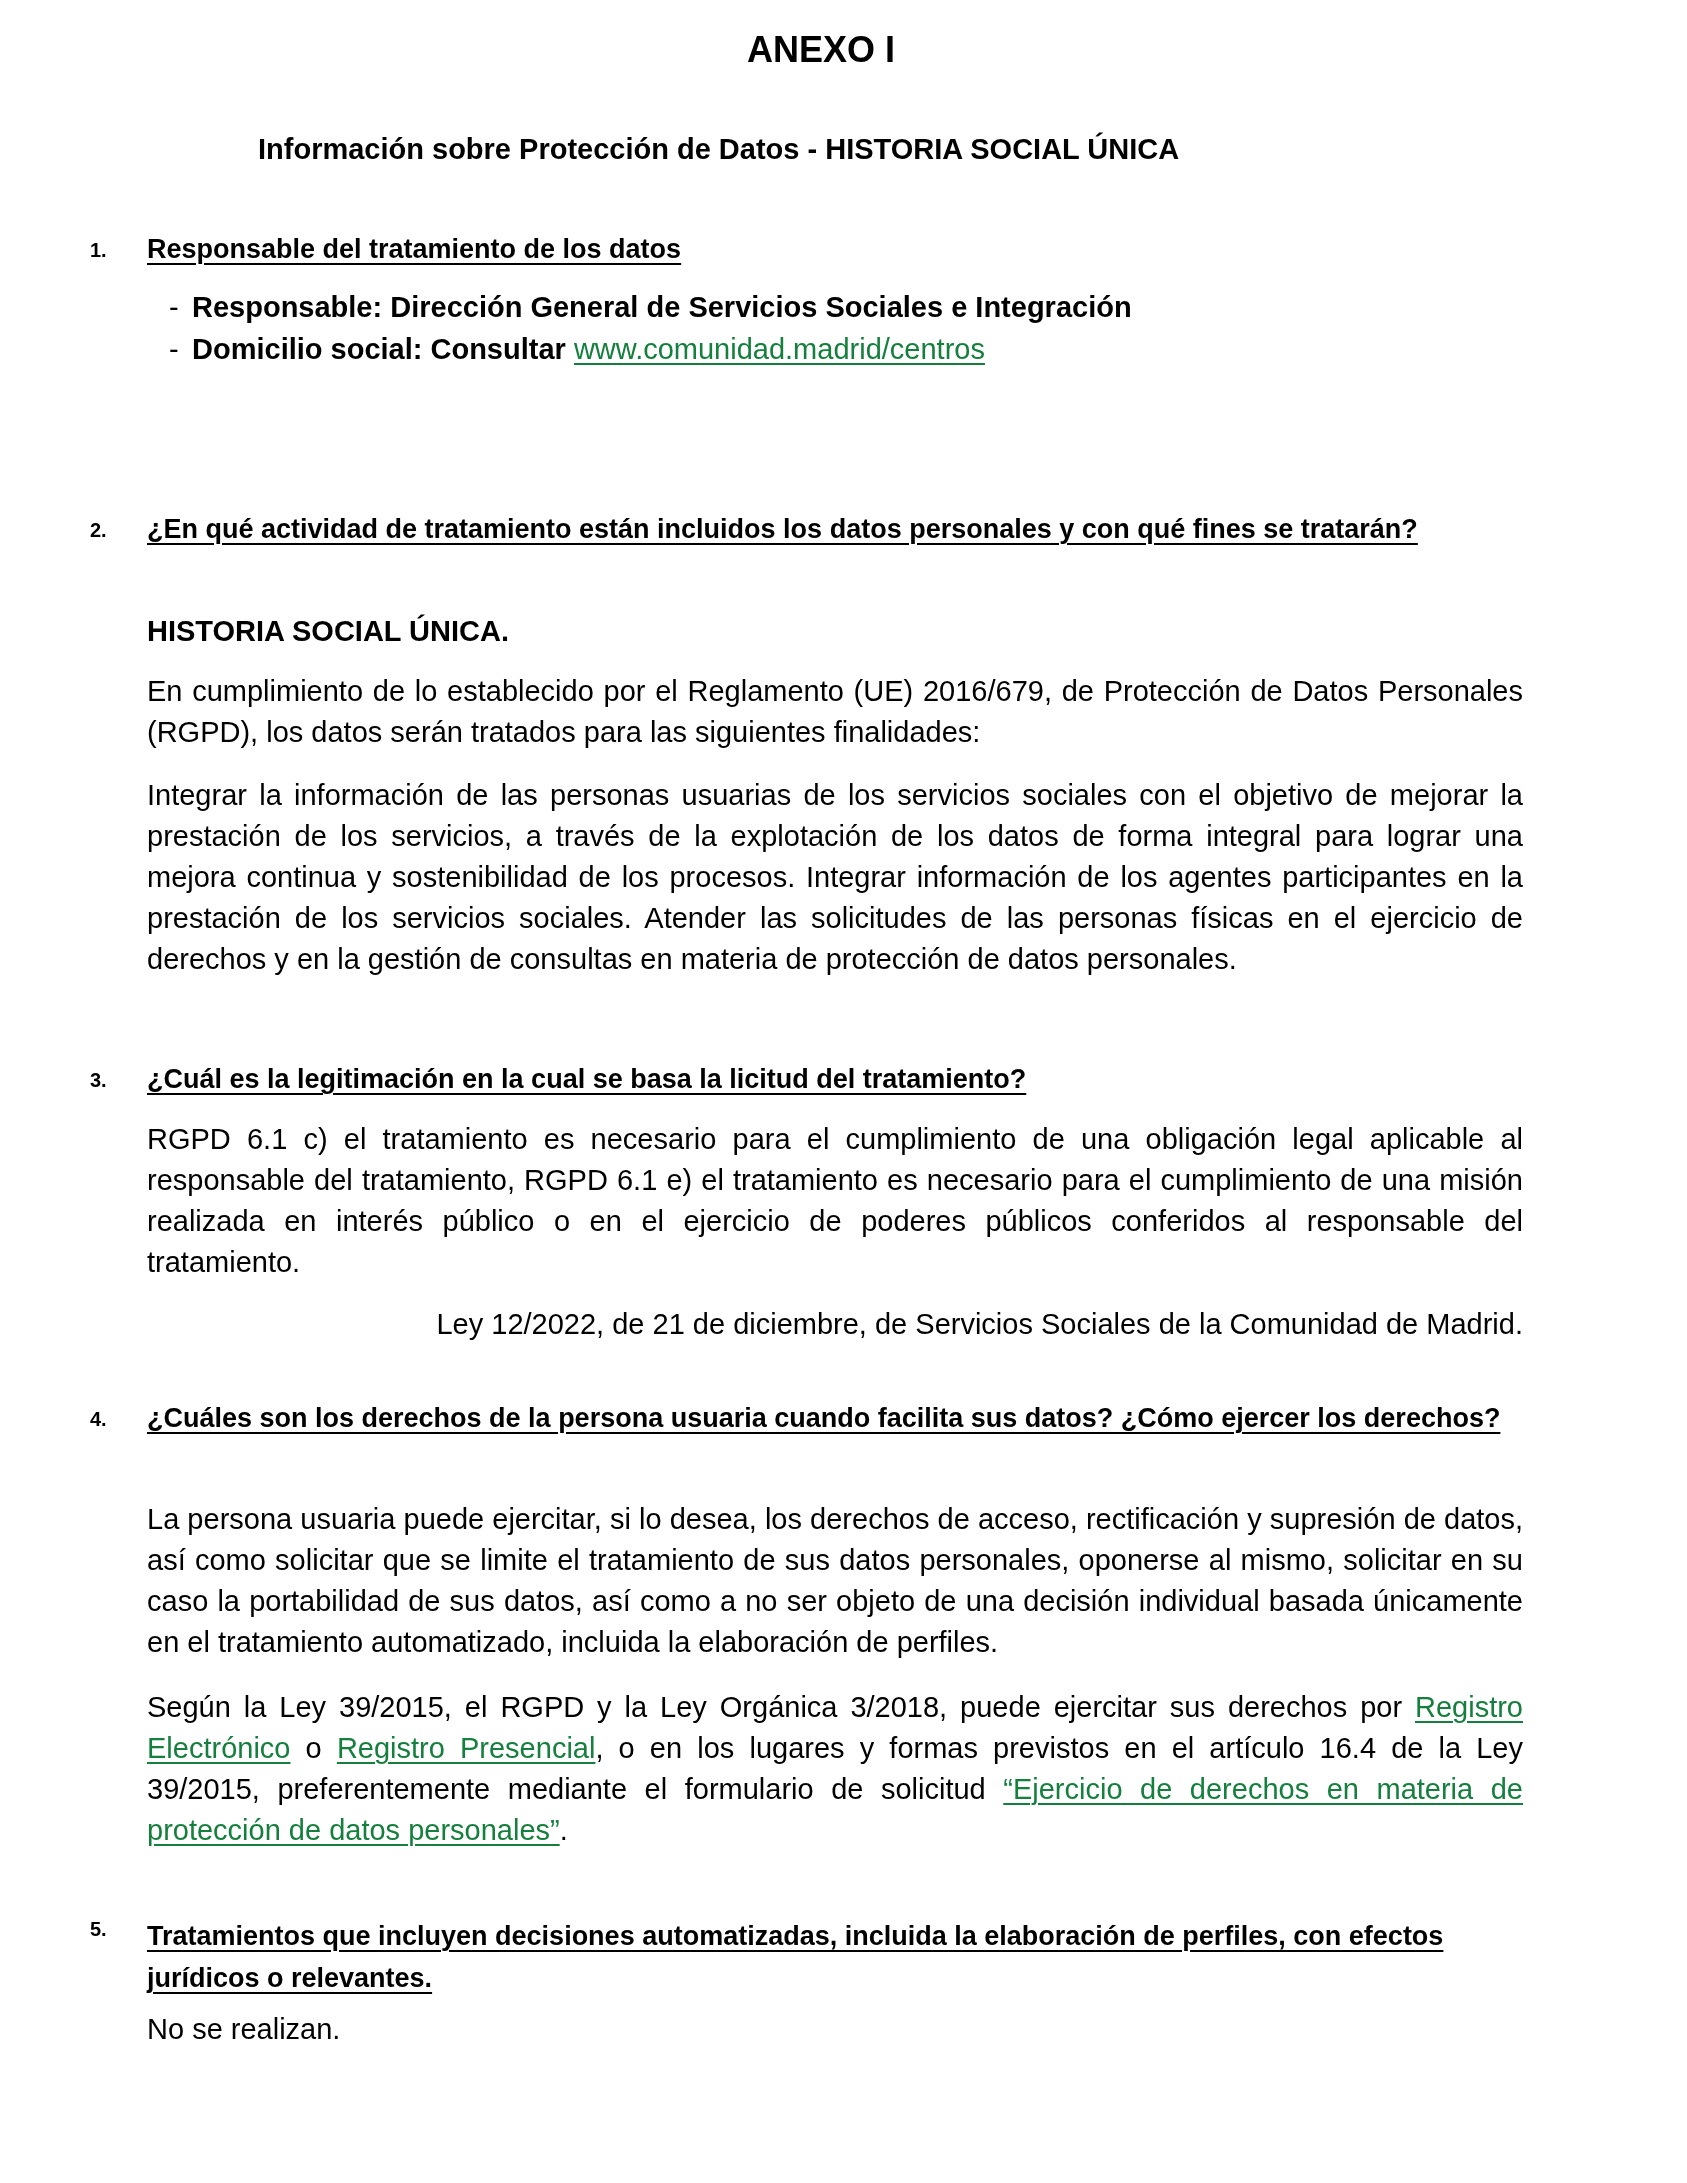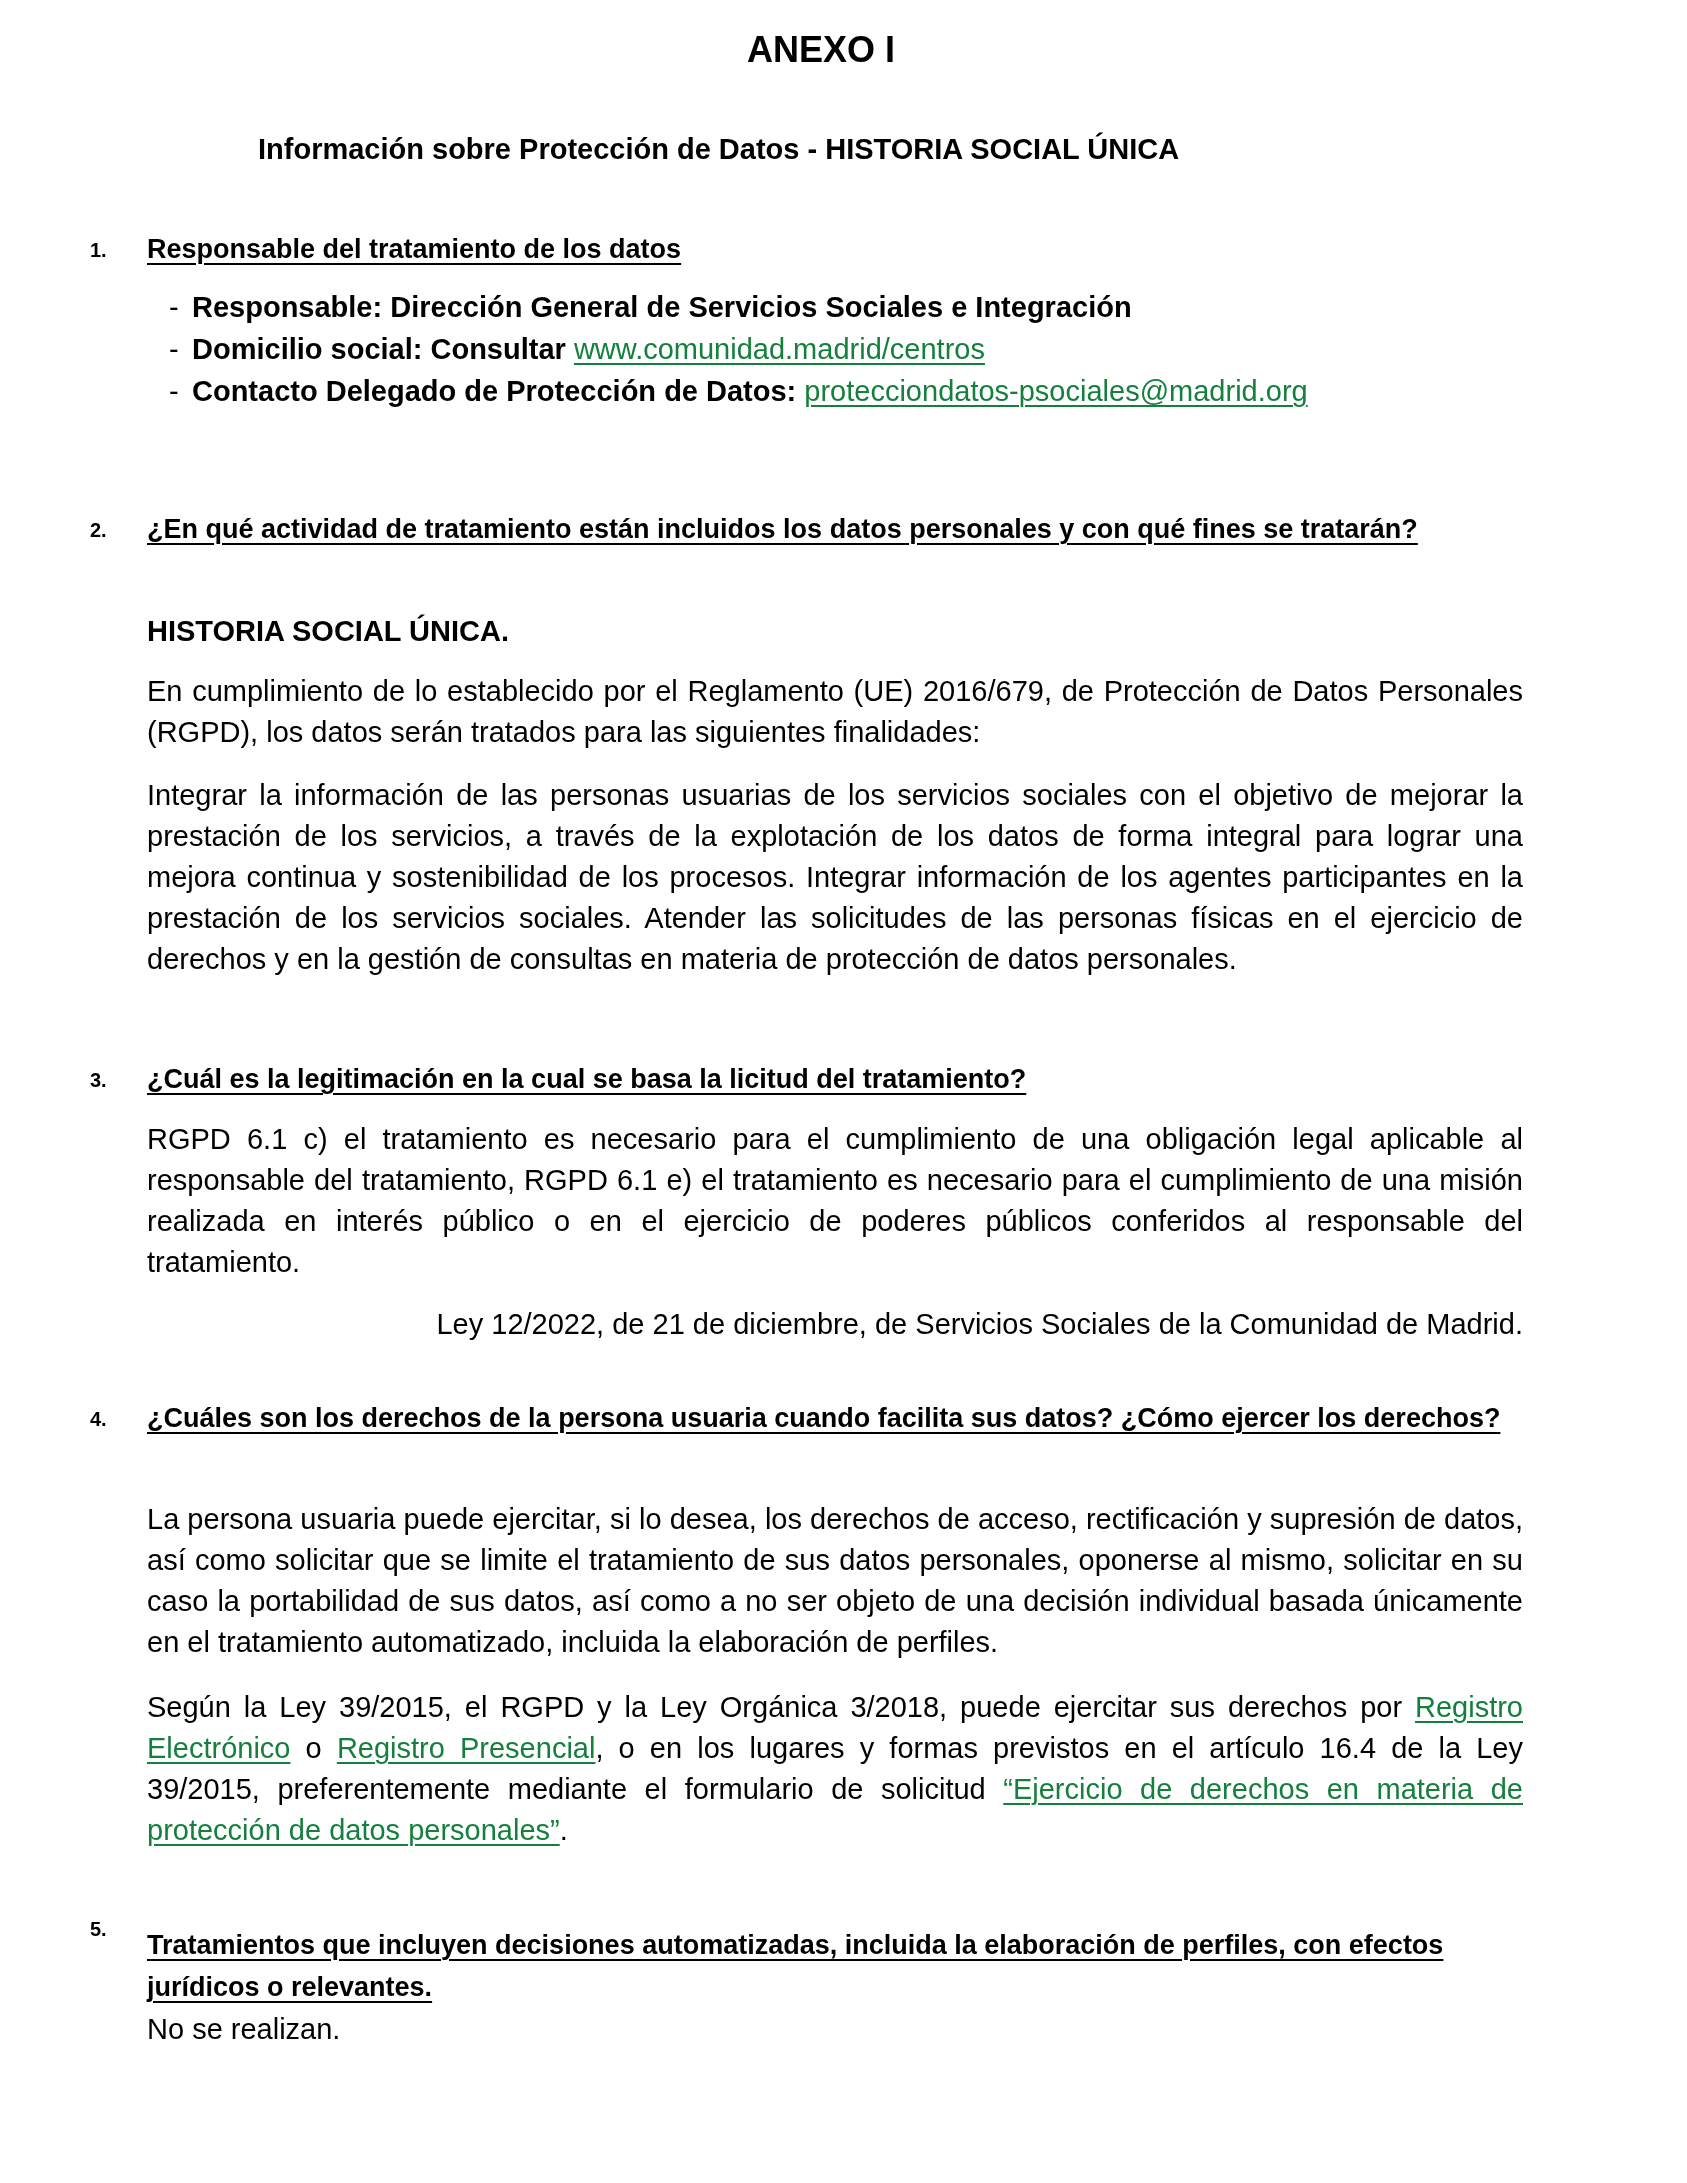--- a/index.html
+++ b/index.html
@@ -62,23 +62,20 @@
   <div class="section" style="top:228px;">
     <div class="sec-num" style="top:10.6px;">1.</div>
     <div class="sec-heading" style="top:0;">Responsable del tratamiento de los datos</div>
     <ul class="bullets" style="top:58px;">
       <li>
         <span class="dash">-</span><span class="bold">Responsable: Dirección General de Servicios Sociales e Integración</span>
       </li>
       <li>
         <span class="dash">-</span><span class="bold">Domicilio social: Consultar</span> <a class="link" href="#">www.comunidad.madrid/centros</a>
       </li>
-      <li>
-        <span class="dash">-</span><span class="bold">Contacto Delegado de Protección de Datos:</span> <a class="link" href="#">protecciondatos-psociales@madrid.org</a>
-      </li>
     </ul>
   </div>
 
   <div class="section" style="top:508px;">
     <div class="sec-num" style="top:10.6px;">2.</div>
     <div class="sec-heading" style="top:0; width:1361px;">¿En qué actividad de tratamiento están incluidos los datos personales y con qué fines se tratarán?</div>
     <div class="subhead" style="top:102px;">HISTORIA SOCIAL ÚNICA.</div>
     <p class="para" style="top:163px;">En cumplimiento de lo establecido por el Reglamento (UE) 2016/679, de Protección de Datos Personales (RGPD), los datos serán tratados para las siguientes finalidades:</p>
     <p class="para" style="top:267px;">Integrar la información de las personas usuarias de los servicios sociales con el objetivo de mejorar la prestación de los servicios, a través de la explotación de los datos de forma integral para lograr una mejora continua y sostenibilidad de los procesos. Integrar información de los agentes participantes en la prestación de los servicios sociales. Atender las solicitudes de las personas físicas en el ejercicio de derechos y en la gestión de consultas en materia de protección de datos personales.</p>
   </div>
@@ -94,18 +91,18 @@
     <div class="sec-num" style="top:10.6px;">4.</div>
     <div class="sec-heading" style="top:0; width:1361px;">¿Cuáles son los derechos de la persona usuaria cuando facilita sus datos? ¿Cómo ejercer los derechos?</div>
     <p class="para" style="top:102px;">La persona usuaria puede ejercitar, si lo desea, los derechos de acceso, rectificación y supresión de datos, así como solicitar que se limite el tratamiento de sus datos personales, oponerse al mismo, solicitar en su caso la portabilidad de sus datos, así como a no ser objeto de una decisión individual basada únicamente en el tratamiento automatizado, incluida la elaboración de perfiles.</p>
     <p class="para" style="top:290px;">
       <span>Según la Ley 39/2015, el RGPD y la Ley Orgánica 3/2018, puede ejercitar sus derechos por </span><a class="link" href="#">Registro Electrónico</a><span> o </span><a class="link" href="#">Registro Presencial</a><span>, o en los lugares y formas previstos en el artículo 16.4 de la Ley 39/2015, preferentemente mediante el formulario de solicitud </span><a class="link" href="#">“Ejercicio de derechos en materia de protección de datos personales”</a><span>.</span>
     </p>
   </div>
 
   <div class="section" style="top:1907px;">
     <div class="sec-num" style="top:10.6px;">5.</div>
-    <div class="sec-heading" style="top:17px; width:1361px;">Tratamientos que incluyen decisiones automatizadas, incluida la elaboración de perfiles, con efectos jurídicos o relevantes.</div>
+    <div class="sec-heading" style="top:8px; width:1361px;">Tratamientos que incluyen decisiones automatizadas, incluida la elaboración de perfiles, con efectos jurídicos o relevantes.</div>
     <p class="para left" style="top:102px;">No se realizan.</p>
   </div>
 
 </div>
 
 
 </body></html>

